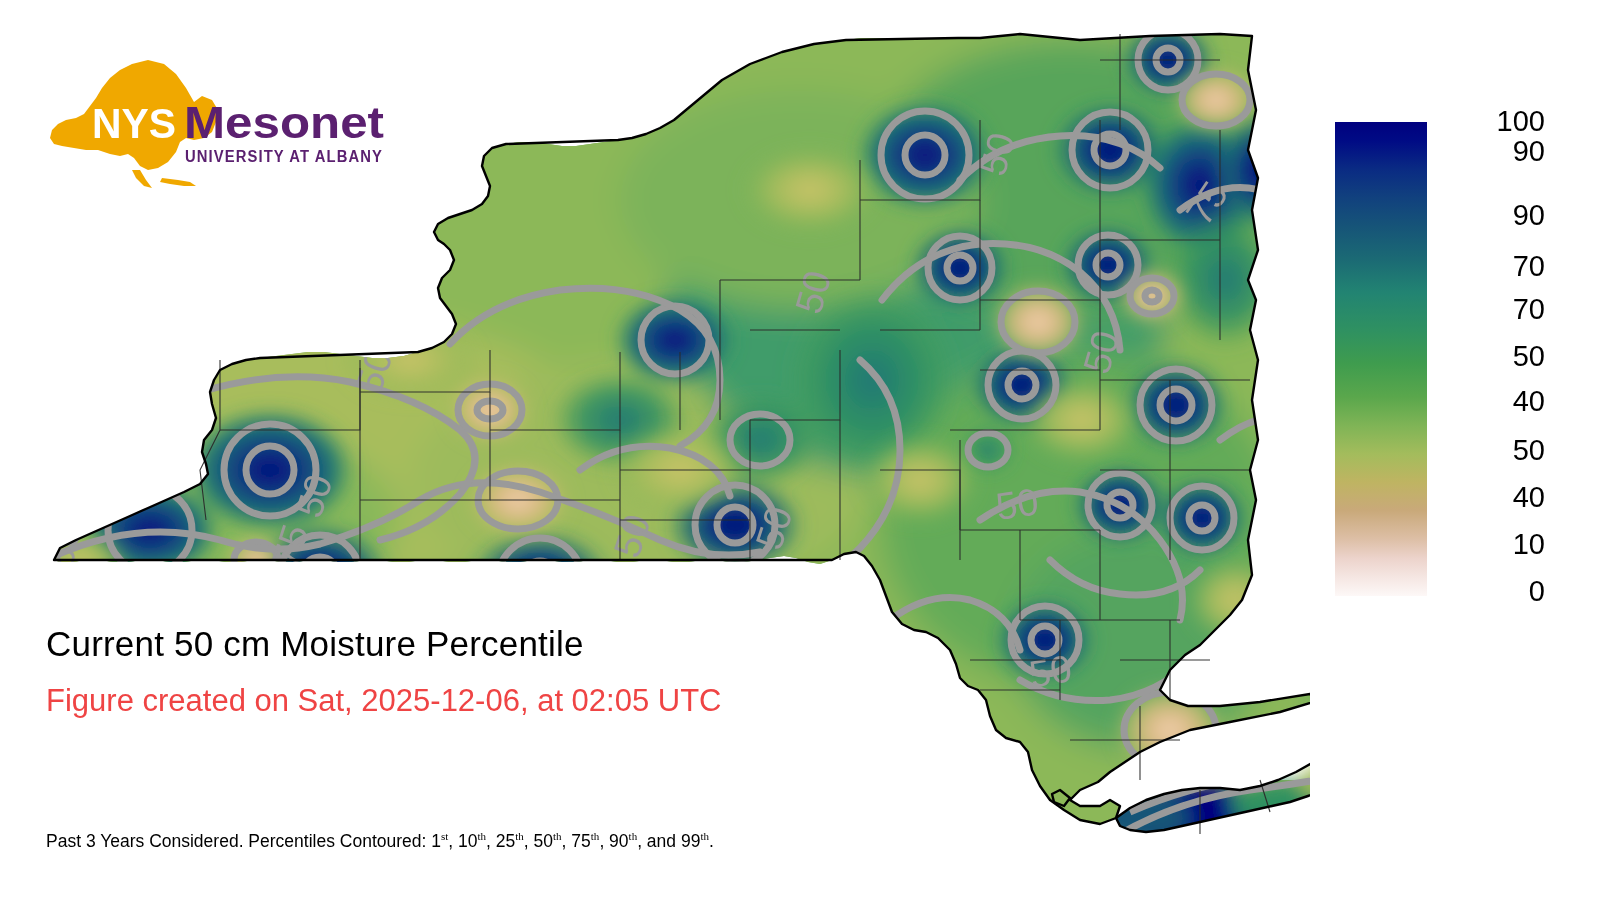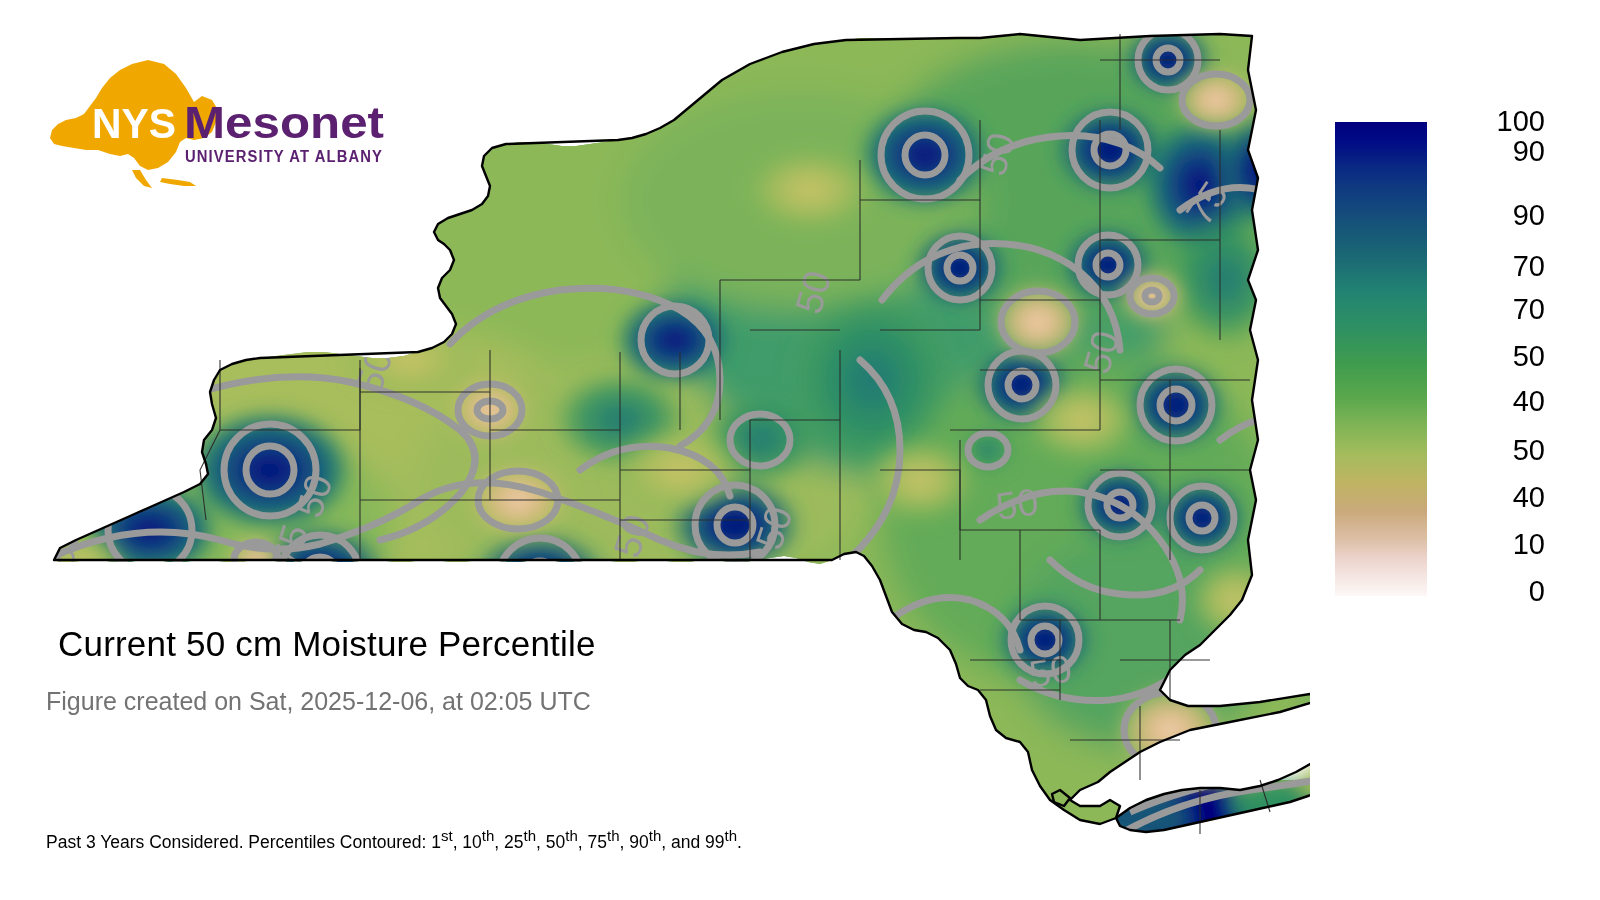--- a/index.html
+++ b/index.html
@@ -37,26 +37,26 @@
       #f5e6e2 96%,
       #fdf8f7 100%);
   }
   #cb-ticks{position:absolute;left:100px;top:0px;width:120px;height:480px;}
   .cb-tick{position:absolute;left:0;width:110px;text-align:right;
     font-size:29px;line-height:29px;color:#000;}
 
   
   #text-block{position:absolute;left:46px;top:624px;width:1000px;}
   #main-title{font-size:35px;line-height:40px;letter-spacing:.2px;
-    color:#000;margin:0 0 22px 12px;white-space:nowrap;}
-  .sub-line{font-size:25px;line-height:30px;color:#737373;margin:0 0 12px 0;
+    color:#000;margin:0 0 22px 0;white-space:nowrap;}
+  .sub-line{font-size:31px;line-height:30px;color:#ef4444;margin:0 0 12px 0;
     white-space:nowrap;}
   #footnote{position:absolute;left:46px;top:825px;font-size:17.5px;
     line-height:22px;color:#000;white-space:nowrap;}
-  #footnote sup{font-size:15px;vertical-align:super;}
+  #footnote sup{font-size:11px;vertical-align:super;font-family:Liberation Serif, serif;}
 </style>
 </head>
 <body>
 
 <div id="logo">
   <svg width="360" height="130" viewBox="0 0 360 130" xmlns="http://www.w3.org/2000/svg">
 
     <g>
       <path d="M96 6 L112 2 L128 6 L140 16 L150 30 L158 44 L166 38 L176 42 L182 52
                L180 64 L176 74 L168 80 L158 82 L150 80 L144 84 L140 94 L132 104

